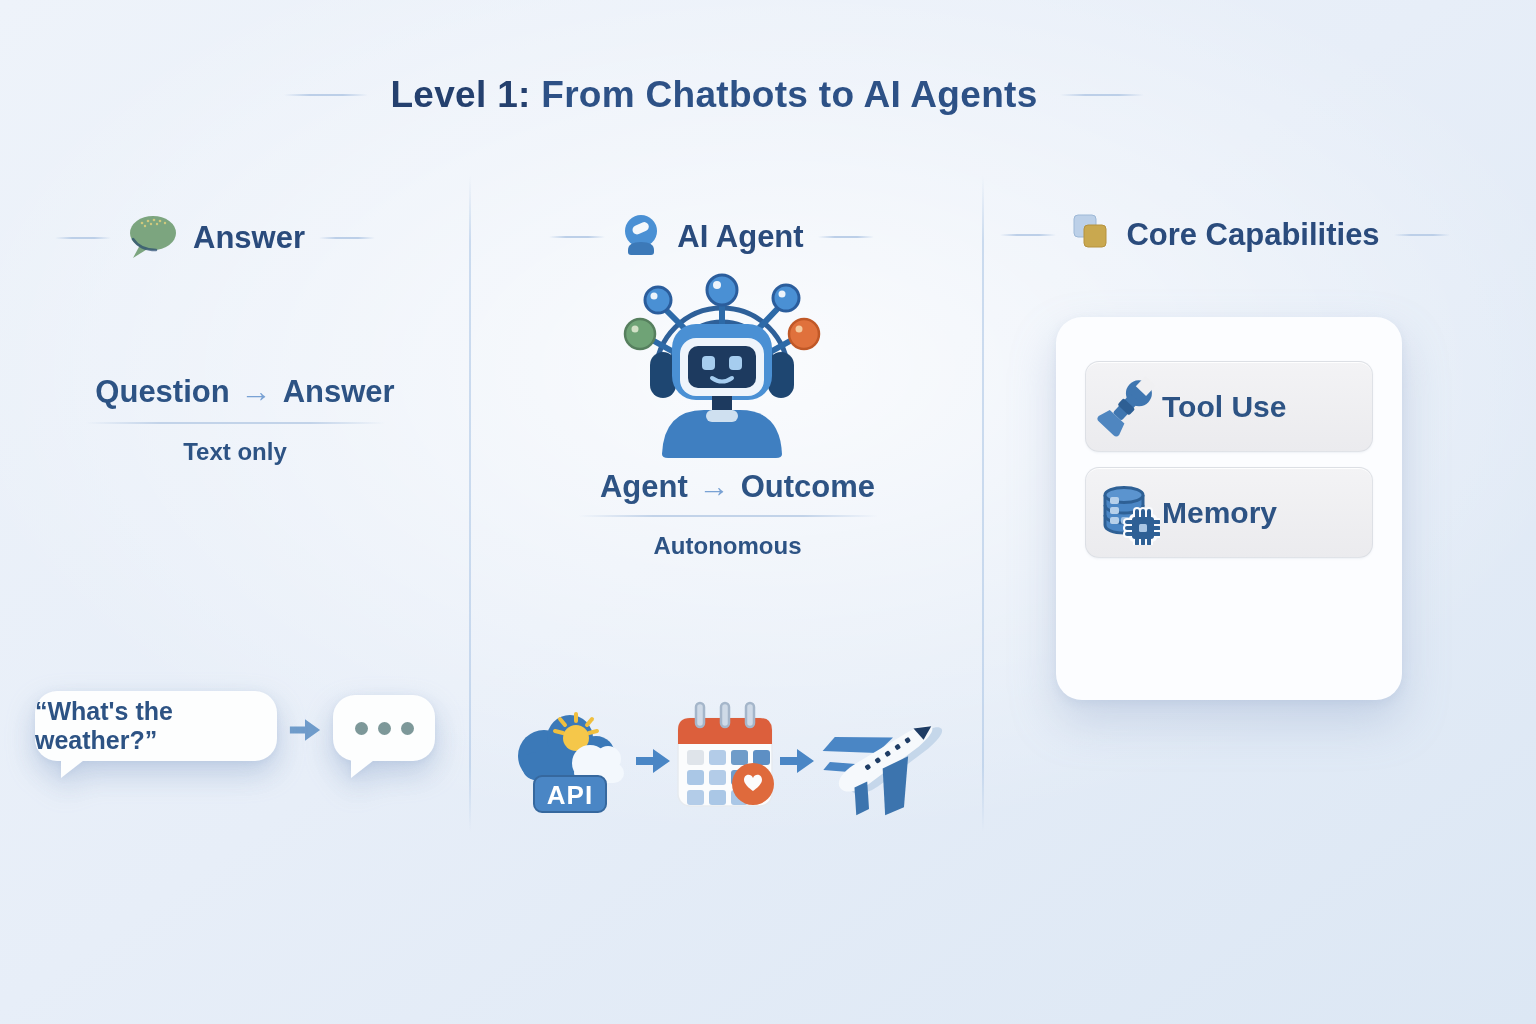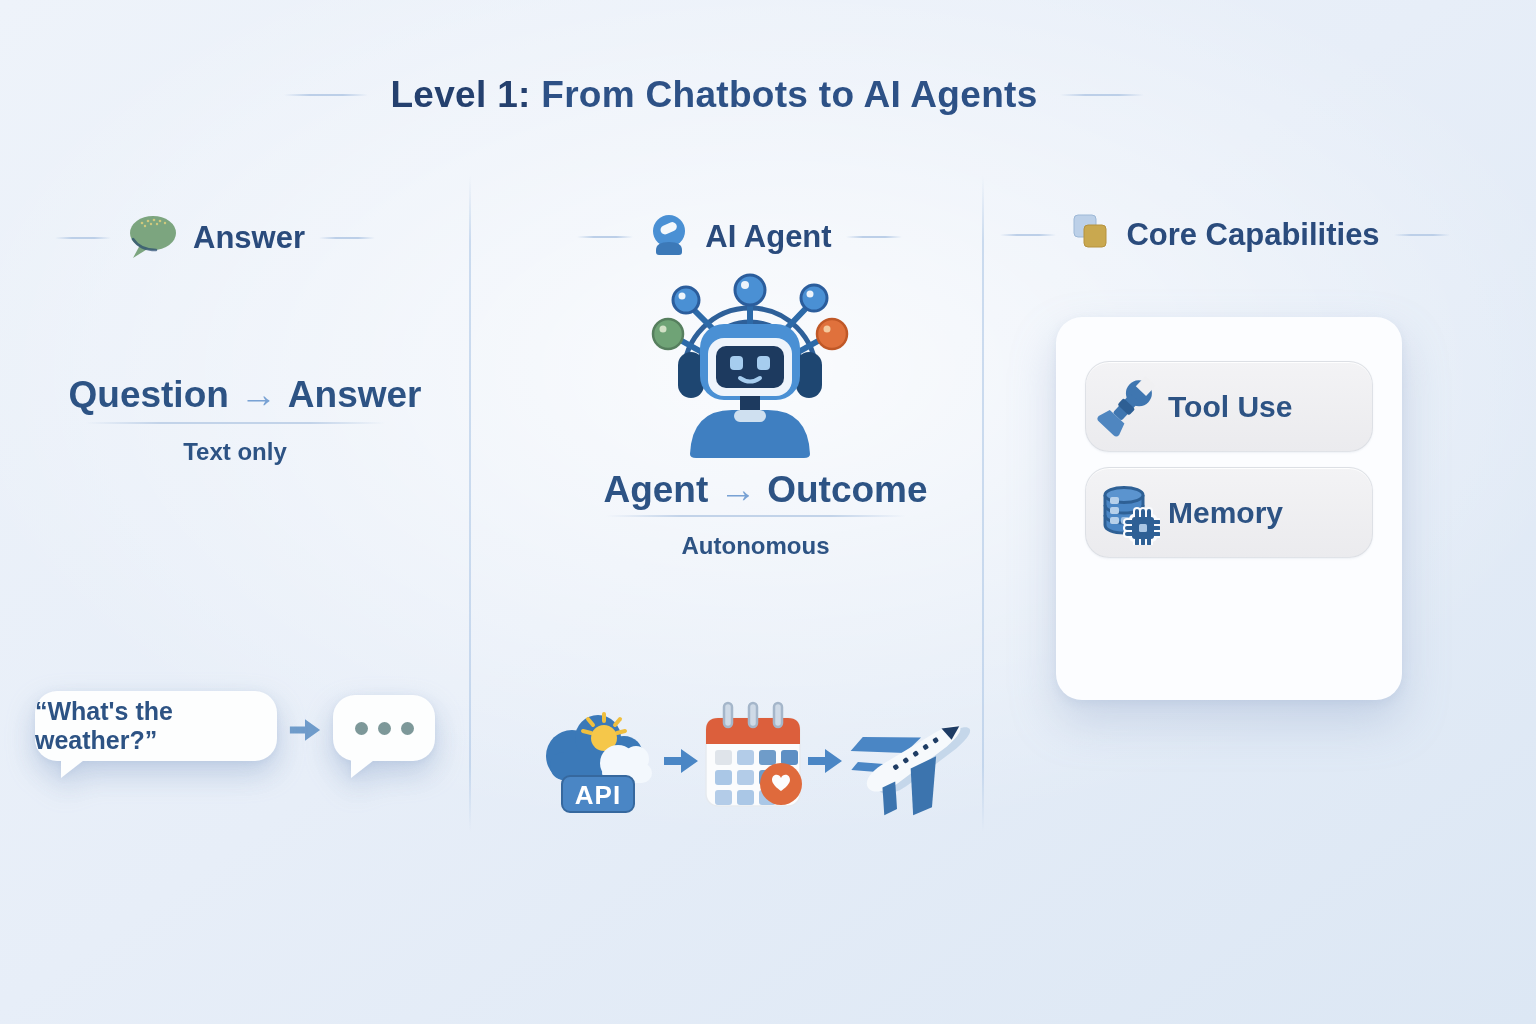--- a/index.html
+++ b/index.html
@@ -24,33 +24,33 @@
   .t-rest  { color:#2d5186; font-weight:700; }
 
   
   .sep { position:absolute; top:176px; height:656px; width:2px;
     background:linear-gradient(to bottom, rgba(168,195,228,0), rgba(168,195,228,.55) 10%, rgba(168,195,228,.55) 90%, rgba(168,195,228,0)); }
   .sep-1 { left:469px; } .sep-2 { left:982px; }
 
   
   .col { position:absolute; top:0; height:1024px; }
   .col-chatbot { left:0; width:470px; }
-  .col-agent   { left:470px; width:515px;margin-left:28px; }
+  .col-agent   { left:470px; width:515px; }
   .col-caps    { left:985px; width:490px; }
 
   .col-header { position:absolute; top:212px; left:0; width:100%;
     display:flex; align-items:center; justify-content:center; gap:14px; }
   .col-header .hline { width:56px; }
   .col-header .label { font-size:31px; font-weight:700; color:#2a4b7c; white-space:nowrap; }
   .col-chatbot .col-header { transform:translateX(-20px); }
   .col-agent   .col-header { transform:translateX(-16px); }
   .col-caps    .col-header { transform:translateX(-5px); }
 
   .flow { position:absolute; width:100%; text-align:center;
-    font-size:37px; font-weight:700; color:#2d5384;padding-left:20px; }
+    font-size:31px; font-weight:700; color:#2d5384;padding-left:20px; }
   .flow .arrow { color:#79a2d4; font-weight:400; margin:0 11px; }
   .chatbot-flow { top:374px; }  .agent-flow { top:469px; }
 
   .divider { position:absolute; left:50%; transform:translateX(-50%);
     width:300px; height:2px;
     background:linear-gradient(to right, rgba(180,202,230,0), #c2d3e9 25%, #c2d3e9 75%, rgba(180,202,230,0)); }
   .chatbot-divider { top:422px; } .agent-divider { top:515px; }
 
   .mode { position:absolute; width:100%; text-align:center;
     font-size:24px; font-weight:700; color:#2d5384; }
@@ -79,25 +79,25 @@
   .pipeline-row { position:absolute; top:694px; left:0; width:100%;
     display:flex; align-items:flex-start; justify-content:center; gap:4px; }
   .pipeline-arrow { margin-top:52px; }
   .pl-cloud { margin-top:6px; } .pl-cal { margin-top:6px; } .pl-plane { margin-top:4px; }
 
   
   .card { position:absolute; left:71px; top:317px; width:346px; height:383px;
     background:#fcfdff; border-radius:26px;
     box-shadow:0 22px 45px rgba(145,165,200,.35), 0 4px 10px rgba(150,170,205,.18);
     padding:44px 29px 0 29px; display:flex; flex-direction:column; gap:15px; }
-  .cap-item { height:91px; border-radius:24px;
+  .cap-item { height:91px; border-radius:14px;
     background:linear-gradient(180deg,#f3f3f5,#ebebee);
     border:1px solid rgba(208,213,221,.55);
     box-shadow:inset 0 1px 0 rgba(255,255,255,.85), 0 1px 2px rgba(120,140,170,.10);
-    display:flex; align-items:center; padding-left:10px; gap:8px; }
+    display:flex; align-items:center; padding-left:10px; gap:2px; }
   .cap-item .cap-label { font-size:30px; font-weight:700; color:#2d5384; }
   .cap-icon { width:64px; height:64px; flex:0 0 64px; display:flex;
     align-items:center; justify-content:center; }
 </style>
 </head>
 <body>
 
 <div class="stage">
 
   <div class="title-row">

